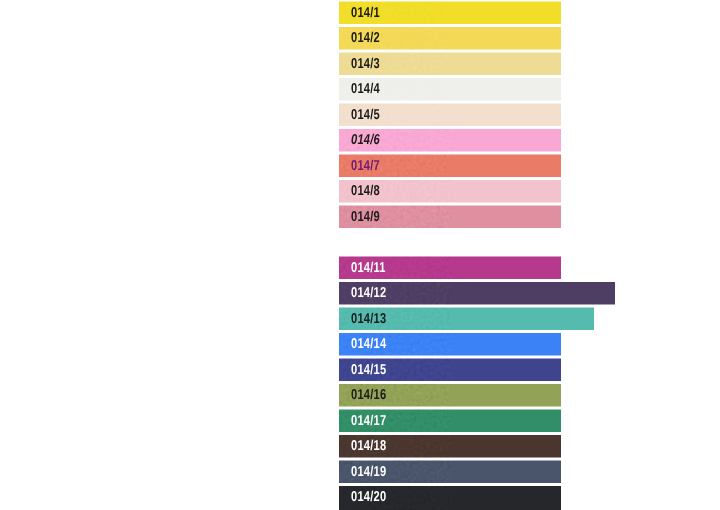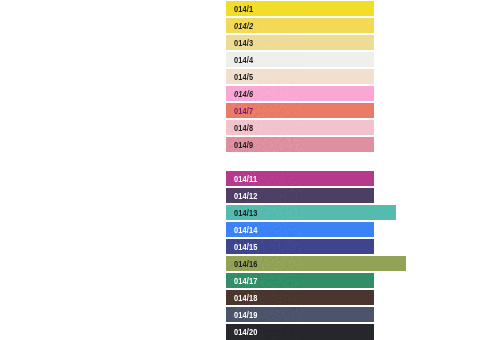--- a/index.html
+++ b/index.html
@@ -46,21 +46,21 @@
     mix-blend-mode:overlay;
   }
 </style>
 </head>
 <body>
 
 <div id="chart">
     <div class="swatch" style="background-color: rgb(242, 222, 40); top: 0.7px; height: 15.5px; color: rgb(26, 26, 26);">
       <span class="lbl">014/1</span>
     </div>
-    <div class="swatch" style="background-color: rgb(244, 217, 87); top: 17.7px; height: 15.5px; color: rgb(26, 26, 26); font-style: italic;">
+    <div class="swatch" style="background-color: rgb(244, 217, 87); top: 17.7px; height: 15.5px; color: rgb(26, 26, 26);">
       <span class="lbl">014/2</span>
     </div>
     <div class="swatch" style="background-color: rgb(238, 220, 149); top: 34.7px; height: 15.5px; color: rgb(26, 26, 26);">
       <span class="lbl">014/3</span>
     </div>
     <div class="swatch" style="background-color: rgb(239, 239, 236); top: 51.7px; height: 15.5px; color: rgb(26, 26, 26);">
       <span class="lbl">014/4</span>
     </div>
     <div class="swatch" style="background-color: rgb(242, 223, 206); top: 68.7px; height: 15.5px; color: rgb(26, 26, 26);">
       <span class="lbl">014/5</span>
@@ -73,33 +73,33 @@
     </div>
     <div class="swatch" style="background-color: rgb(242, 195, 204); top: 119.7px; height: 15.5px; color: rgb(26, 26, 26);">
       <span class="lbl">014/8</span>
     </div>
     <div class="swatch" style="background-color: rgb(222, 143, 160); top: 136.7px; height: 15.5px; color: rgb(26, 26, 26);">
       <span class="lbl">014/9</span>
     </div>
     <div class="swatch" style="background-color: rgb(182, 57, 141); top: 170.7px; height: 15.5px; color: rgb(255, 255, 255);">
       <span class="lbl">014/11</span>
     </div>
-    <div class="swatch" style="background-color: rgb(78, 62, 100); top: 187.7px; height: 15.5px; color: rgb(255, 255, 255);">
+    <div class="swatch" style="background-color: rgb(78, 62, 100); top: 187.7px; height: 15.5px; color: rgb(255, 255, 255); padding-left: 36px;">
       <span class="lbl">014/12</span>
     </div>
     <div class="swatch" style="background-color: rgb(84, 187, 174); top: 204.7px; height: 15.5px; color: rgb(26, 26, 26); padding-left: 22px;">
       <span class="lbl">014/13</span>
     </div>
     <div class="swatch" style="background-color: #3b82f6; top: 221.7px; height: 15.5px; color: rgb(255, 255, 255);">
       <span class="lbl">014/14</span>
     </div>
     <div class="swatch" style="background-color: rgb(63, 68, 143); top: 238.7px; height: 15.5px; color: rgb(255, 255, 255);">
       <span class="lbl">014/15</span>
     </div>
-    <div class="swatch" style="background-color: rgb(146, 162, 87); top: 255.7px; height: 15.5px; color: rgb(26, 26, 26); padding-left: 32px;">
+    <div class="swatch" style="background-color: rgb(146, 162, 87); top: 255.7px; height: 15.5px; color: rgb(26, 26, 26);">
       <span class="lbl">014/16</span>
     </div>
     <div class="swatch" style="background-color: rgb(49, 142, 103); top: 272.7px; height: 15.5px; color: rgb(255, 255, 255);">
       <span class="lbl">014/17</span>
     </div>
     <div class="swatch" style="background-color: rgb(74, 54, 46); top: 289.7px; height: 15.5px; color: rgb(255, 255, 255);">
       <span class="lbl">014/18</span>
     </div>
     <div class="swatch" style="background-color: rgb(74, 84, 106); top: 306.7px; height: 15.5px; color: rgb(255, 255, 255);">
       <span class="lbl">014/19</span>

